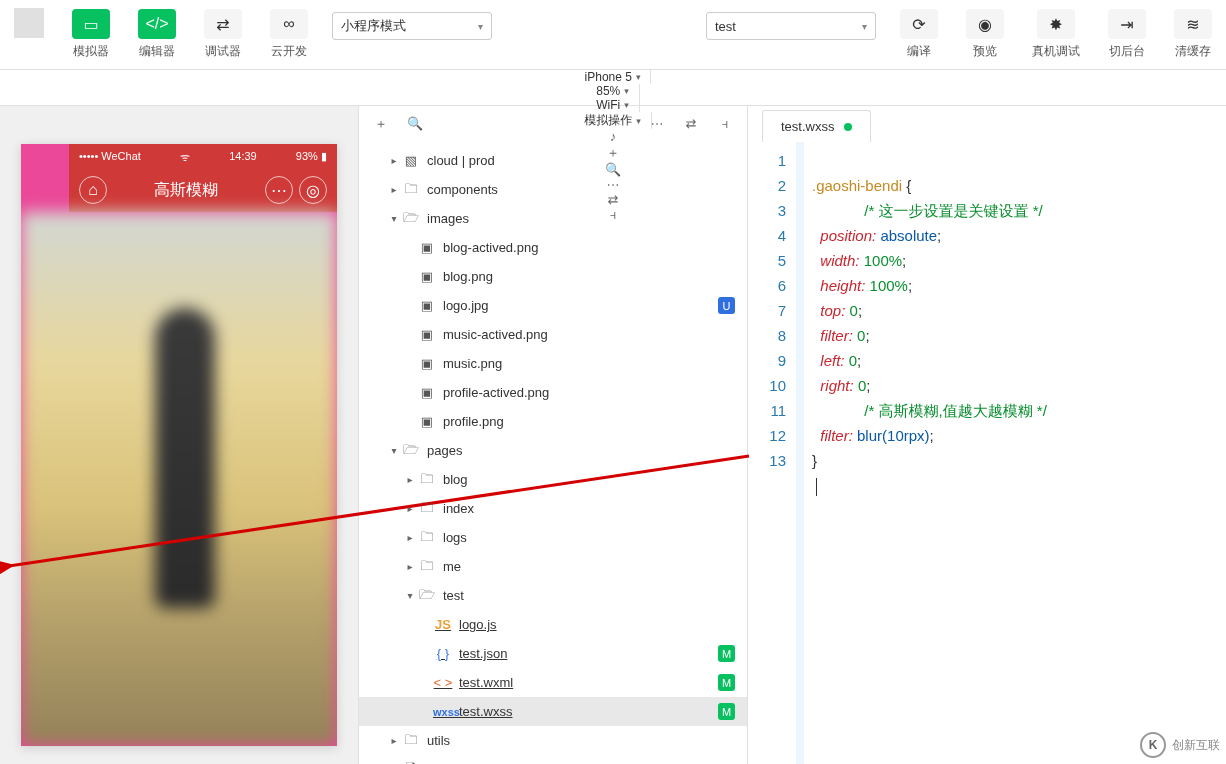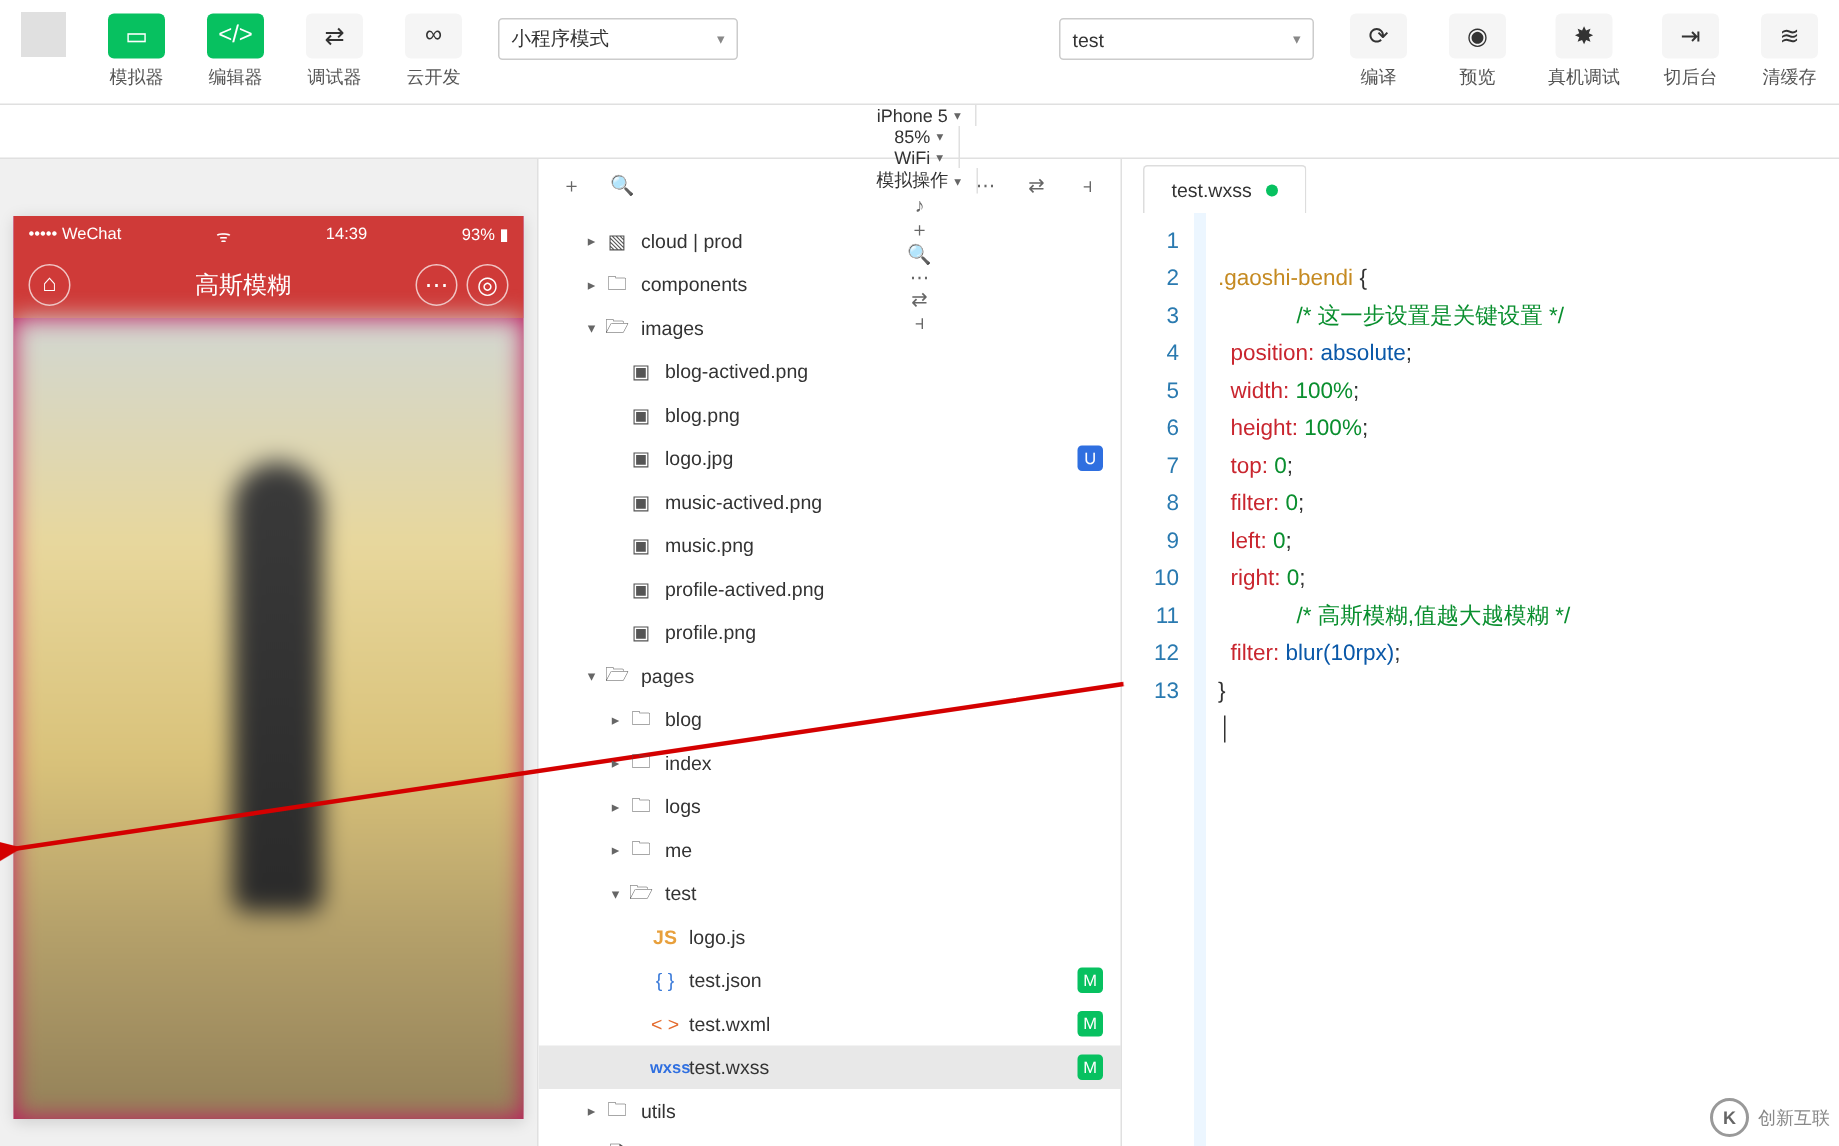--- a/index.html
+++ b/index.html
@@ -19,21 +19,21 @@
 
 
 .sub-toolbar { height: 36px; display: flex; align-items: center; border-bottom: 1px solid #e0e0e0; flex-direction: column; }
 .sub-sel { padding: 0 10px; height: 36px; display: flex; align-items: center; border-right: 1px solid #e0e0e0; font-size: 12px; cursor: pointer; }
 .sub-sel .arrow { margin-left: 4px; font-size: 9px; color: #666; }
 .sub-icon { width: 36px; height: 36px; display: flex; align-items: center; justify-content: center; color: #666; cursor: pointer; }
 
 
 .main { display: flex; height: calc(764px - 70px - 36px); }
 .sim-pane { width: 358px; background: #f0f0f0; padding: 38px 8px; display: flex; justify-content: center; }
-.phone { width: 340px; height: 602px; background: #be185d; box-shadow: 0 2px 10px rgba(0,0,0,.15); position: relative; overflow: hidden; }
+.phone { width: 316px; height: 602px; background: #ec4899; box-shadow: 0 2px 10px rgba(0,0,0,.15); position: relative; overflow: hidden; padding-left: 48px; }
 .status-bar { height: 24px; background: #cf3a38; color: #fff; display: flex; align-items: center; justify-content: space-between; padding: 0 10px; font-size: 11px; }
 .nav-bar { height: 44px; background: #cf3a38; color: #fff; display: flex; align-items: center; justify-content: space-between; padding: 0 10px; font-size: 16px; }
 .nav-bar .home-ico { width: 28px; height: 28px; border: 1px solid rgba(255,255,255,.7); border-radius: 50%; display:flex; align-items:center; justify-content:center; }
 .nav-bar .capsule { display:flex; align-items:center; gap:6px; }
 .nav-bar .capsule span { width: 28px; height:28px; border:1px solid rgba(255,255,255,.7); border-radius: 14px; display:flex; align-items:center; justify-content:center; }
 .blur-body { position: absolute; top: 68px; left:0; right:0; bottom:0; }
 .blur-bg { position:absolute; inset:0; filter: blur(8px); overflow:hidden; }
 .mountain { position:absolute; inset:-20px; background: linear-gradient(180deg,#cfd7d9 0%, #e8d79c 30%, #d9c27a 55%, #b4a06a 75%, #8e7c56 100%); }
 .figure { position:absolute; left:50%; top:18%; width:60px; height:300px; transform: translateX(-40%); background: linear-gradient(180deg,#3a3a3a,#2a2a2a); border-radius: 30px 30px 10px 10px; }
 
@@ -42,37 +42,37 @@
 .tree-bar { height: 36px; display:flex; align-items:center; padding: 0 8px; gap:6px; border-bottom: 1px solid transparent; }
 .tree-bar .spacer2 { flex:1; }
 .tree-bar .ico { width:28px; height:28px; display:flex; align-items:center; justify-content:center; color:#666; cursor:pointer; }
 .tree-body { flex:1; overflow:auto; padding-top:4px; }
 .tree-row { height: 29px; display:flex; align-items:center; padding-left: 12px; font-size: 13px; color:#333; cursor:pointer; position:relative; }
 .tree-row.selected { background:#e8e8e8; }
 .tree-row .caret { width:14px; display:inline-flex; justify-content:center; color:#666; font-size:10px; }
 .tree-row .ficon { width:20px; text-align:center; margin-right:6px; font-size:13px; color:#555; }
 .tree-row .badge { position:absolute; right:12px; top:6px; width:17px; height:17px; background:#07c160; color:#fff; border-radius:3px; font-size:11px; display:flex; align-items:center; justify-content:center; }
 .tree-row .badge.u { background:#2f6fe0; }
-.ind1 { padding-left: 28px; } .ind2 { padding-left: 44px; } .ind3 { padding-left: 60px; }
+.ind1 { padding-left: 28px; } .ind2 { padding-left: 44px; } .ind3 { padding-left: 60px; text-decoration: underline; }
 
 
 .arrow-svg { position:absolute; left:-360px; top:320px; pointer-events:none; }
 
 
 .editor-pane { flex:1; display:flex; flex-direction:column; }
 .tabs { height: 36px; display:flex; align-items:flex-end; }
 .tab { height:32px; padding: 0 18px; display:flex; align-items:center; gap:10px; border:1px solid #ddd; border-bottom:none; background:#fff; font-size:13px; border-radius: 3px 3px 0 0; }
 .tab .dot { width:8px; height:8px; border-radius:50%; background:#07c160; }
 .code-area { flex:1; display:flex; font-family: Consolas, Monaco, monospace; font-size:15px; line-height: 25px; }
 .gutter { width:48px; text-align:right; color:#2a7ab0; padding: 6px 10px 0 0; background:#fff; }
 .gutter div { height:25px; }
 .strip { width:8px; background:#cfe9ff; opacity:.4; }
 .code { padding: 6px 0 0 8px; white-space: pre; }
 .sel { color:#c58a21; }
-.prop { color:#c9262f; }
+.prop { color:#c9262f;font-style:italic; }
 .val { color:#0a58a8; }
 .num { color:#0a8f2f; }
 .cmt { color:#0a8f2f;margin-left:44px; }
 .punc { color:#333; }
 .brace { color:#333; }
 .cursor { display:inline-block; width:1px; height:18px; background:#333; vertical-align:middle; margin-left:4px; }
 
 
 .logo { position:fixed; right:6px; bottom:6px; font-size:12px; color:#888; display:flex; align-items:center; gap:6px; }
 .logo .circ { width:26px; height:26px; border:2px solid #999; border-radius:50%; display:flex; align-items:center; justify-content:center; font-weight:bold; color:#666; }

